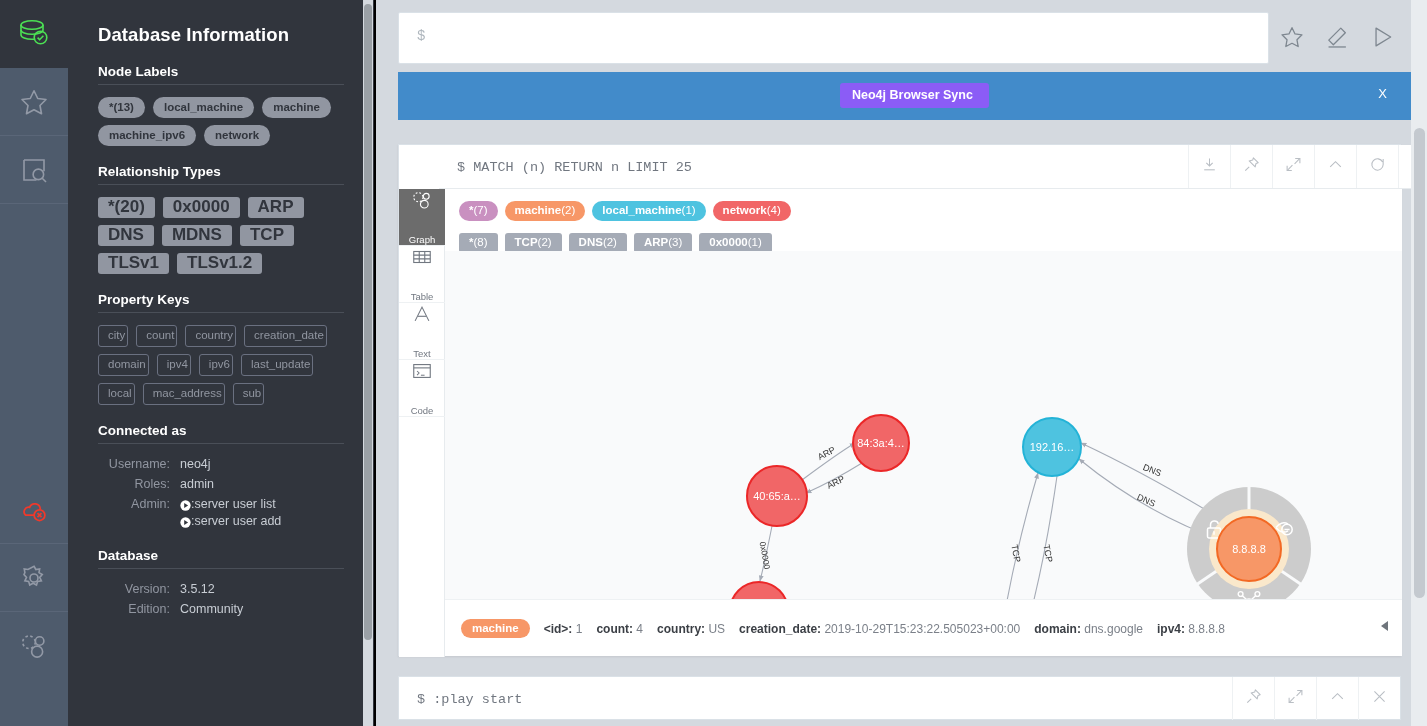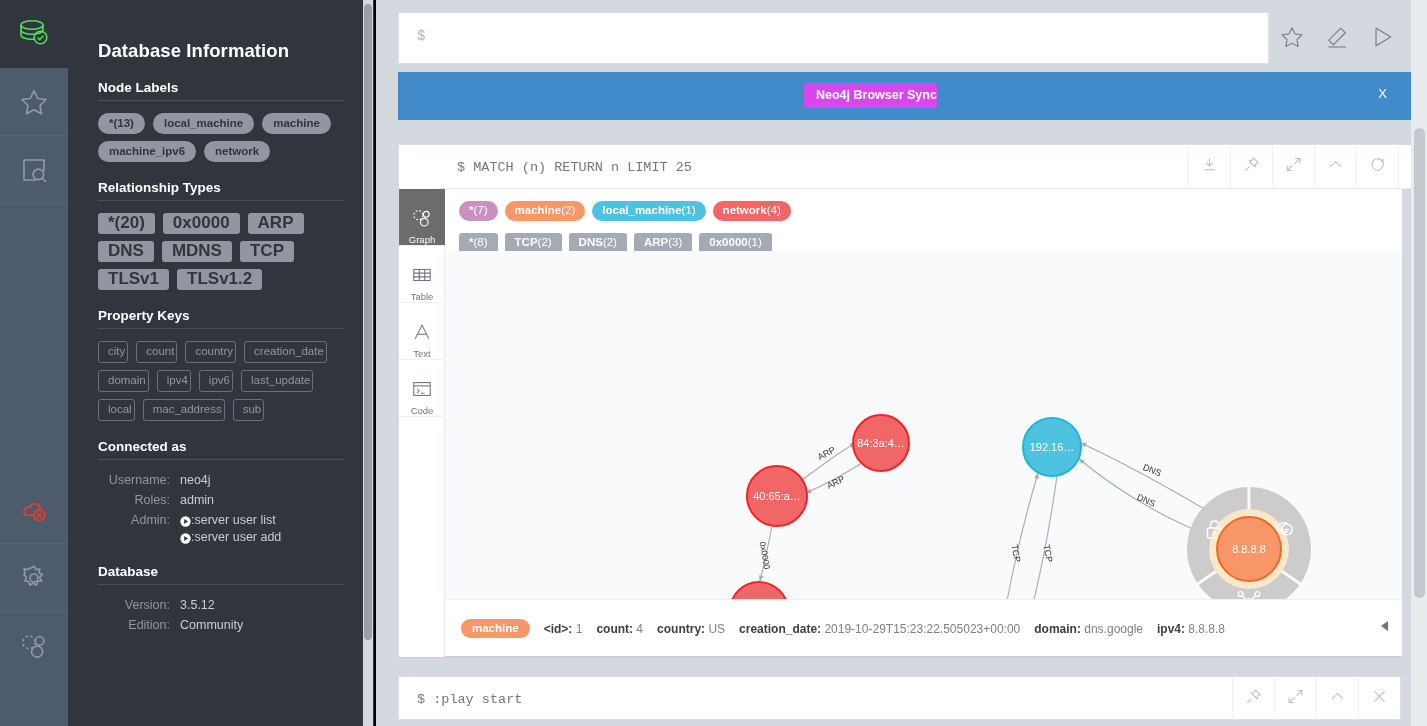--- a/index.html
+++ b/index.html
@@ -30,21 +30,21 @@
   #drawer {
     position: absolute; left: 68px; top: 0; width: 306px; height: 726px;
     background: #31353D; color: #bfc4cc; overflow: hidden; z-index: 25;
   }
   #drawer-inner {
     position: absolute; left: 0; top: 0; width: 306px; height: 726px;
     padding: 14px 30px 0 30px;
   }
   #drawer h1 {
     font-size: 18.5px; font-weight: bold; color: #fff;
-    margin: 26px 0 14px 0; letter-spacing: .1px;
+    margin: 10px 0 14px 0; letter-spacing: .1px;
   }
   #drawer h2 {
     font-size: 13.5px; font-weight: bold; color: #fff;
     margin: 18px 0 5px 0;
   }
   .hr { height: 1px; background: #4a4f58; margin: 0 0 12px 0; }
   .chips { display: flex; flex-wrap: wrap; gap: 7px 8px; margin-bottom: 8px; }
   .chip-round {
     background: #9196A1; color: #31353D; border-radius: 12px;
     font-size: 11.5px; font-weight: bold; padding: 4px 11px 5px 11px;
@@ -97,23 +97,23 @@
   }
   .ed-icon { position: absolute; top: 12px; width: 28px; height: 28px; cursor: pointer; }
 
   
   #banner {
     position: absolute; left: 22px; top: 72px; width: 1029px; height: 48px;
     background: #428BCA; color: #fff;
   }
   #banner .txt { position: absolute; left: 26px; top: 15px; font-size: 12.5px; }
   #banner .sync {
-    position: absolute; left: 406px; top: 11px;
-    background: #d946ef; color: #fff; font-size: 12.5px; font-weight: bold;
-    padding: 5px 0 6px 12px; border-radius: 3px; cursor: pointer;
+    position: absolute; left: 442px; top: 11px;
+    background: #8b5cf6; color: #fff; font-size: 12.5px; font-weight: bold;
+    padding: 5px 16px 6px 12px; border-radius: 3px; cursor: pointer;
   }
   #banner .x { position: absolute; right: 40px; top: 14px; font-size: 13px; cursor: pointer; }
 
   
   #frame {
     position: absolute; left: 22px; top: 144px; width: 1003px; height: 512px;
     background: #fff; border: 1px solid #dae1e7;
     box-shadow: 0 1px 2px rgba(0,0,0,.08);
   }
   #frame-head {
@@ -128,21 +128,21 @@
     position: absolute; top: 0; width: 42px; height: 43px;
     border-left: 1px solid #eef1f3;
     display: flex; align-items: center; justify-content: center; cursor: pointer;
   }
 
   
   #viewtabs { position: absolute; left: 0; top: 44px; width: 46px; height: 468px;
               border-right: 1px solid #e7ebee; background:#fff; }
   .vtab {
     width: 46px; height: 57px; display: flex; flex-direction: column;
-    align-items: center; justify-content: flex-end; gap: 3px;
+    align-items: center; justify-content: space-between; gap: 3px;
     border-bottom: 1px solid #eef1f3; cursor: pointer;
     font-size: 9.5px; color: #717780;
   }
   .vtab.active { background: #6C6C6C; color: #fff; }
 
   
   #legend { position: absolute; left: 46px; top: 44px; width: 957px; height: 62px; background:#fff; }
   .lg-row { position:absolute; left: 14px; display: flex; gap: 7px; }
   .pill {
     border-radius: 11px; color: #fff; font-size: 11.5px; font-weight: bold;

